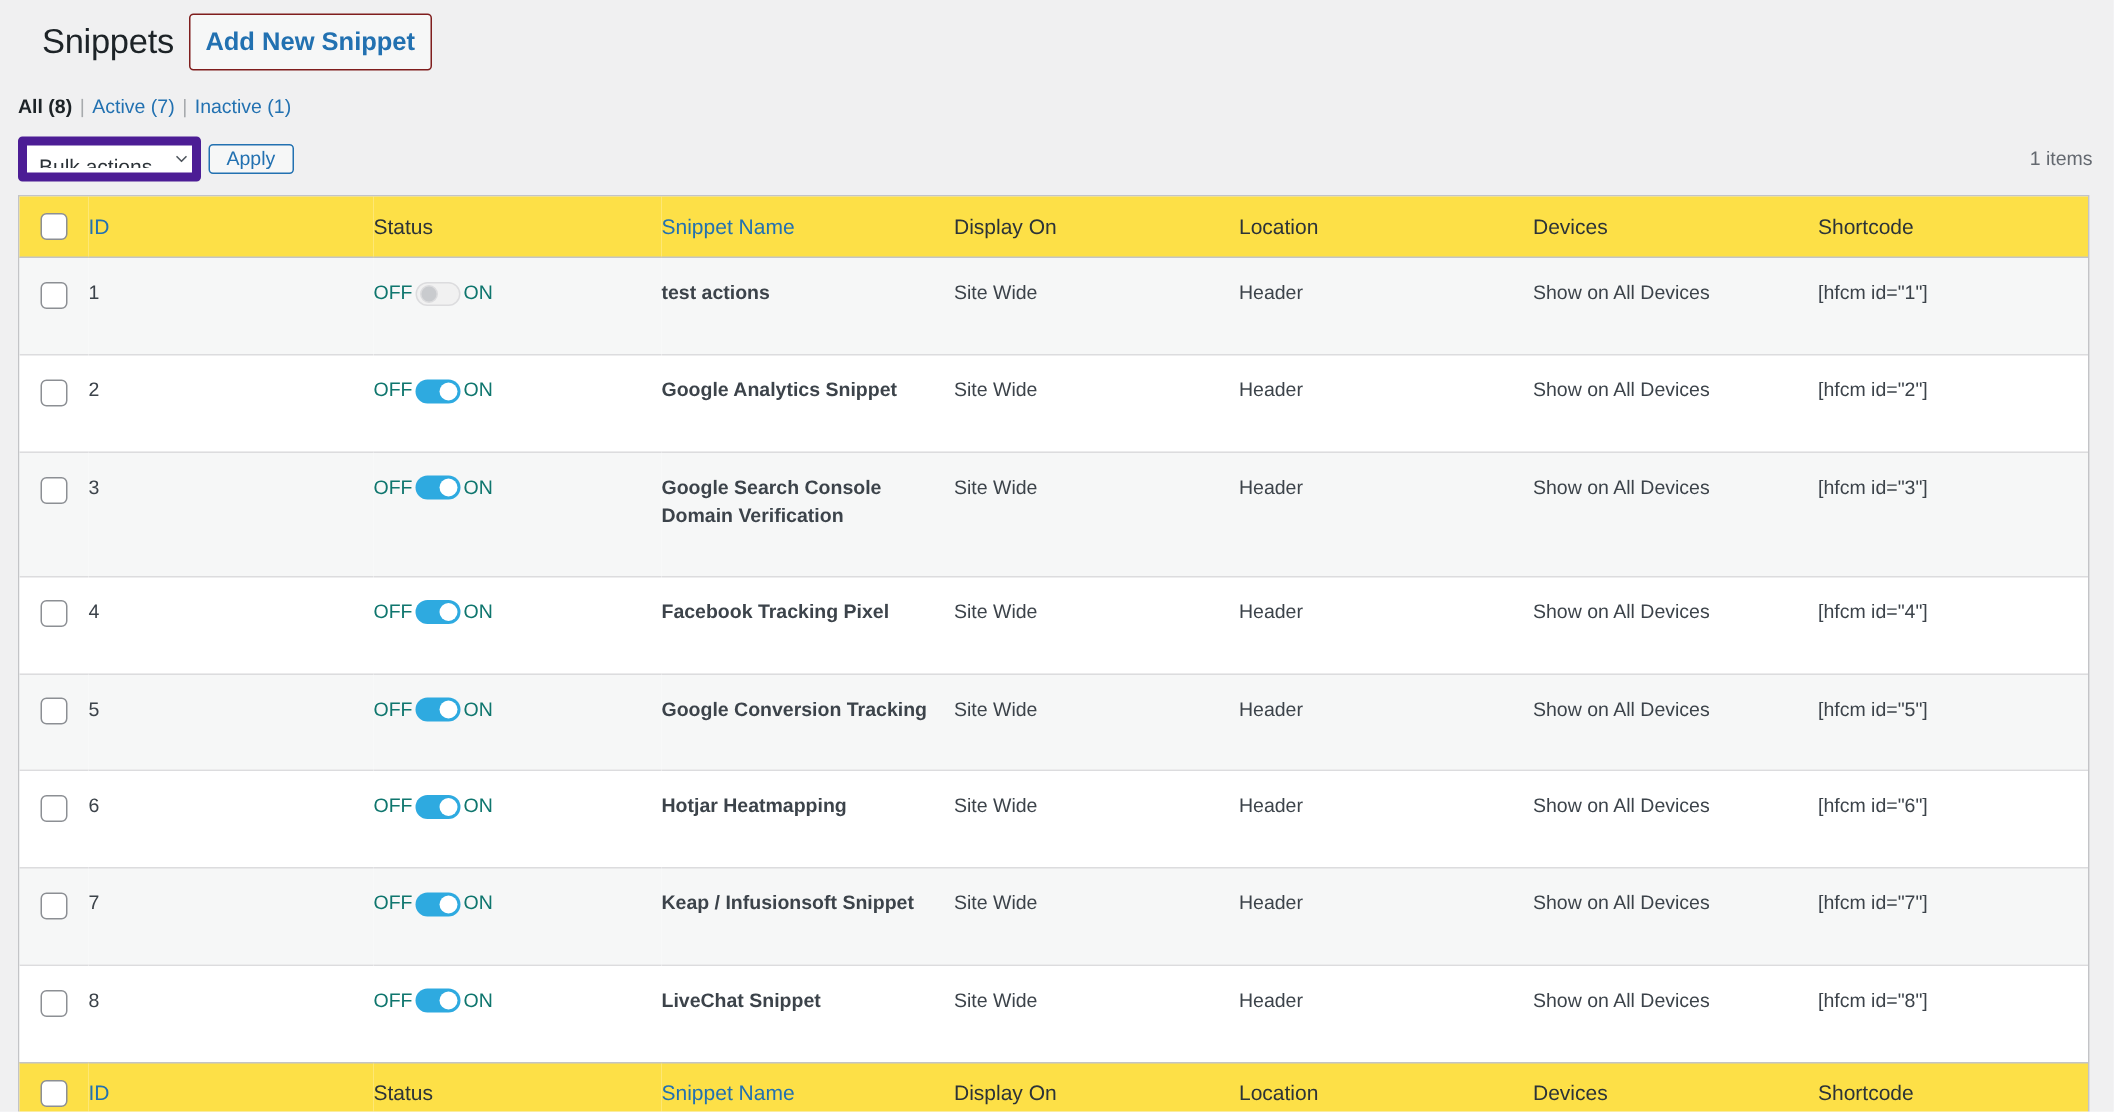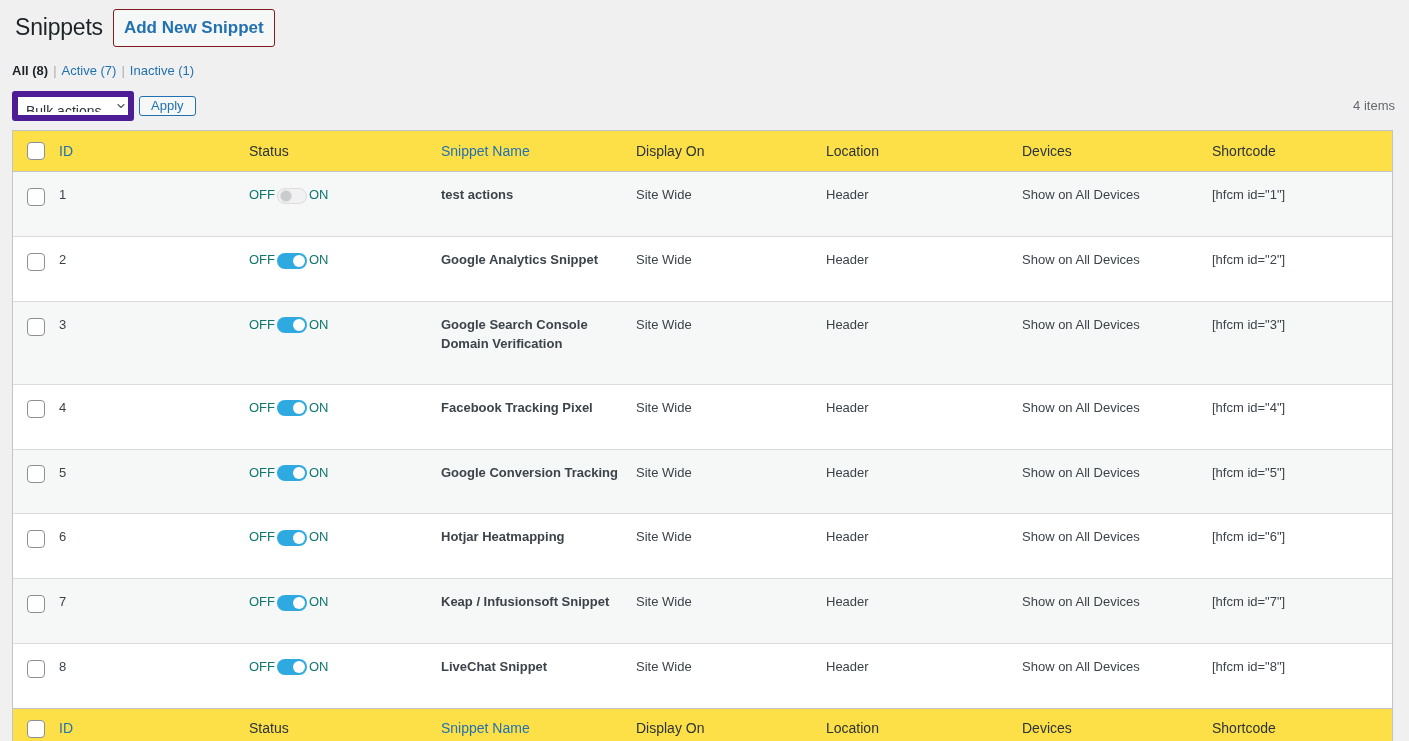--- a/index.html
+++ b/index.html
@@ -10,21 +10,21 @@
     font-family: "Liberation Sans", sans-serif;
     color: #3c434a;
     -webkit-font-smoothing: antialiased;
   }
   .page { position: relative; width: 1409px; height: 741px; overflow: hidden; }
 
   
   .page-header {
     display: flex; align-items: center;
     gap: 10px;
-    padding: 9px 0 0 15px;
+    padding: 9px 0 0 28px;
   }
   .page-title {
     font-size: 23px;
     font-weight: 400;
     color: #1d2327;
     line-height: 1.3;
     margin: 0;
     letter-spacing: -0.2px;
   }
   .btn-add {
@@ -223,21 +223,21 @@
       <span class="select-wrap">
         <select class="bulk-select">
           <option>Bulk actions</option>
         </select>
         <svg class="chev" viewBox="0 0 20 20" fill="none" stroke="currentColor" stroke-width="2.2">
           <path d="M4 7 L10 13 L16 7" stroke-linecap="round" stroke-linejoin="round"></path>
         </svg>
       </span>
       <button class="btn-apply">Apply</button>
     </div>
-    <span class="displaying-num">4 items</span>
+    <span class="displaying-num">1 items</span>
   </div>
 
   <table class="wp-list-table">
     <thead>
       <tr id="thead-row">
           <th class="col-cb"><span class="cb"></span></th>
           <th class="col-id"><a class="sortable-link">ID</a></th>
           <th class="col-status">Status</th>
           <th class="col-name"><a class="sortable-link">Snippet Name</a></th>
           <th class="col-display">Display On</th>

